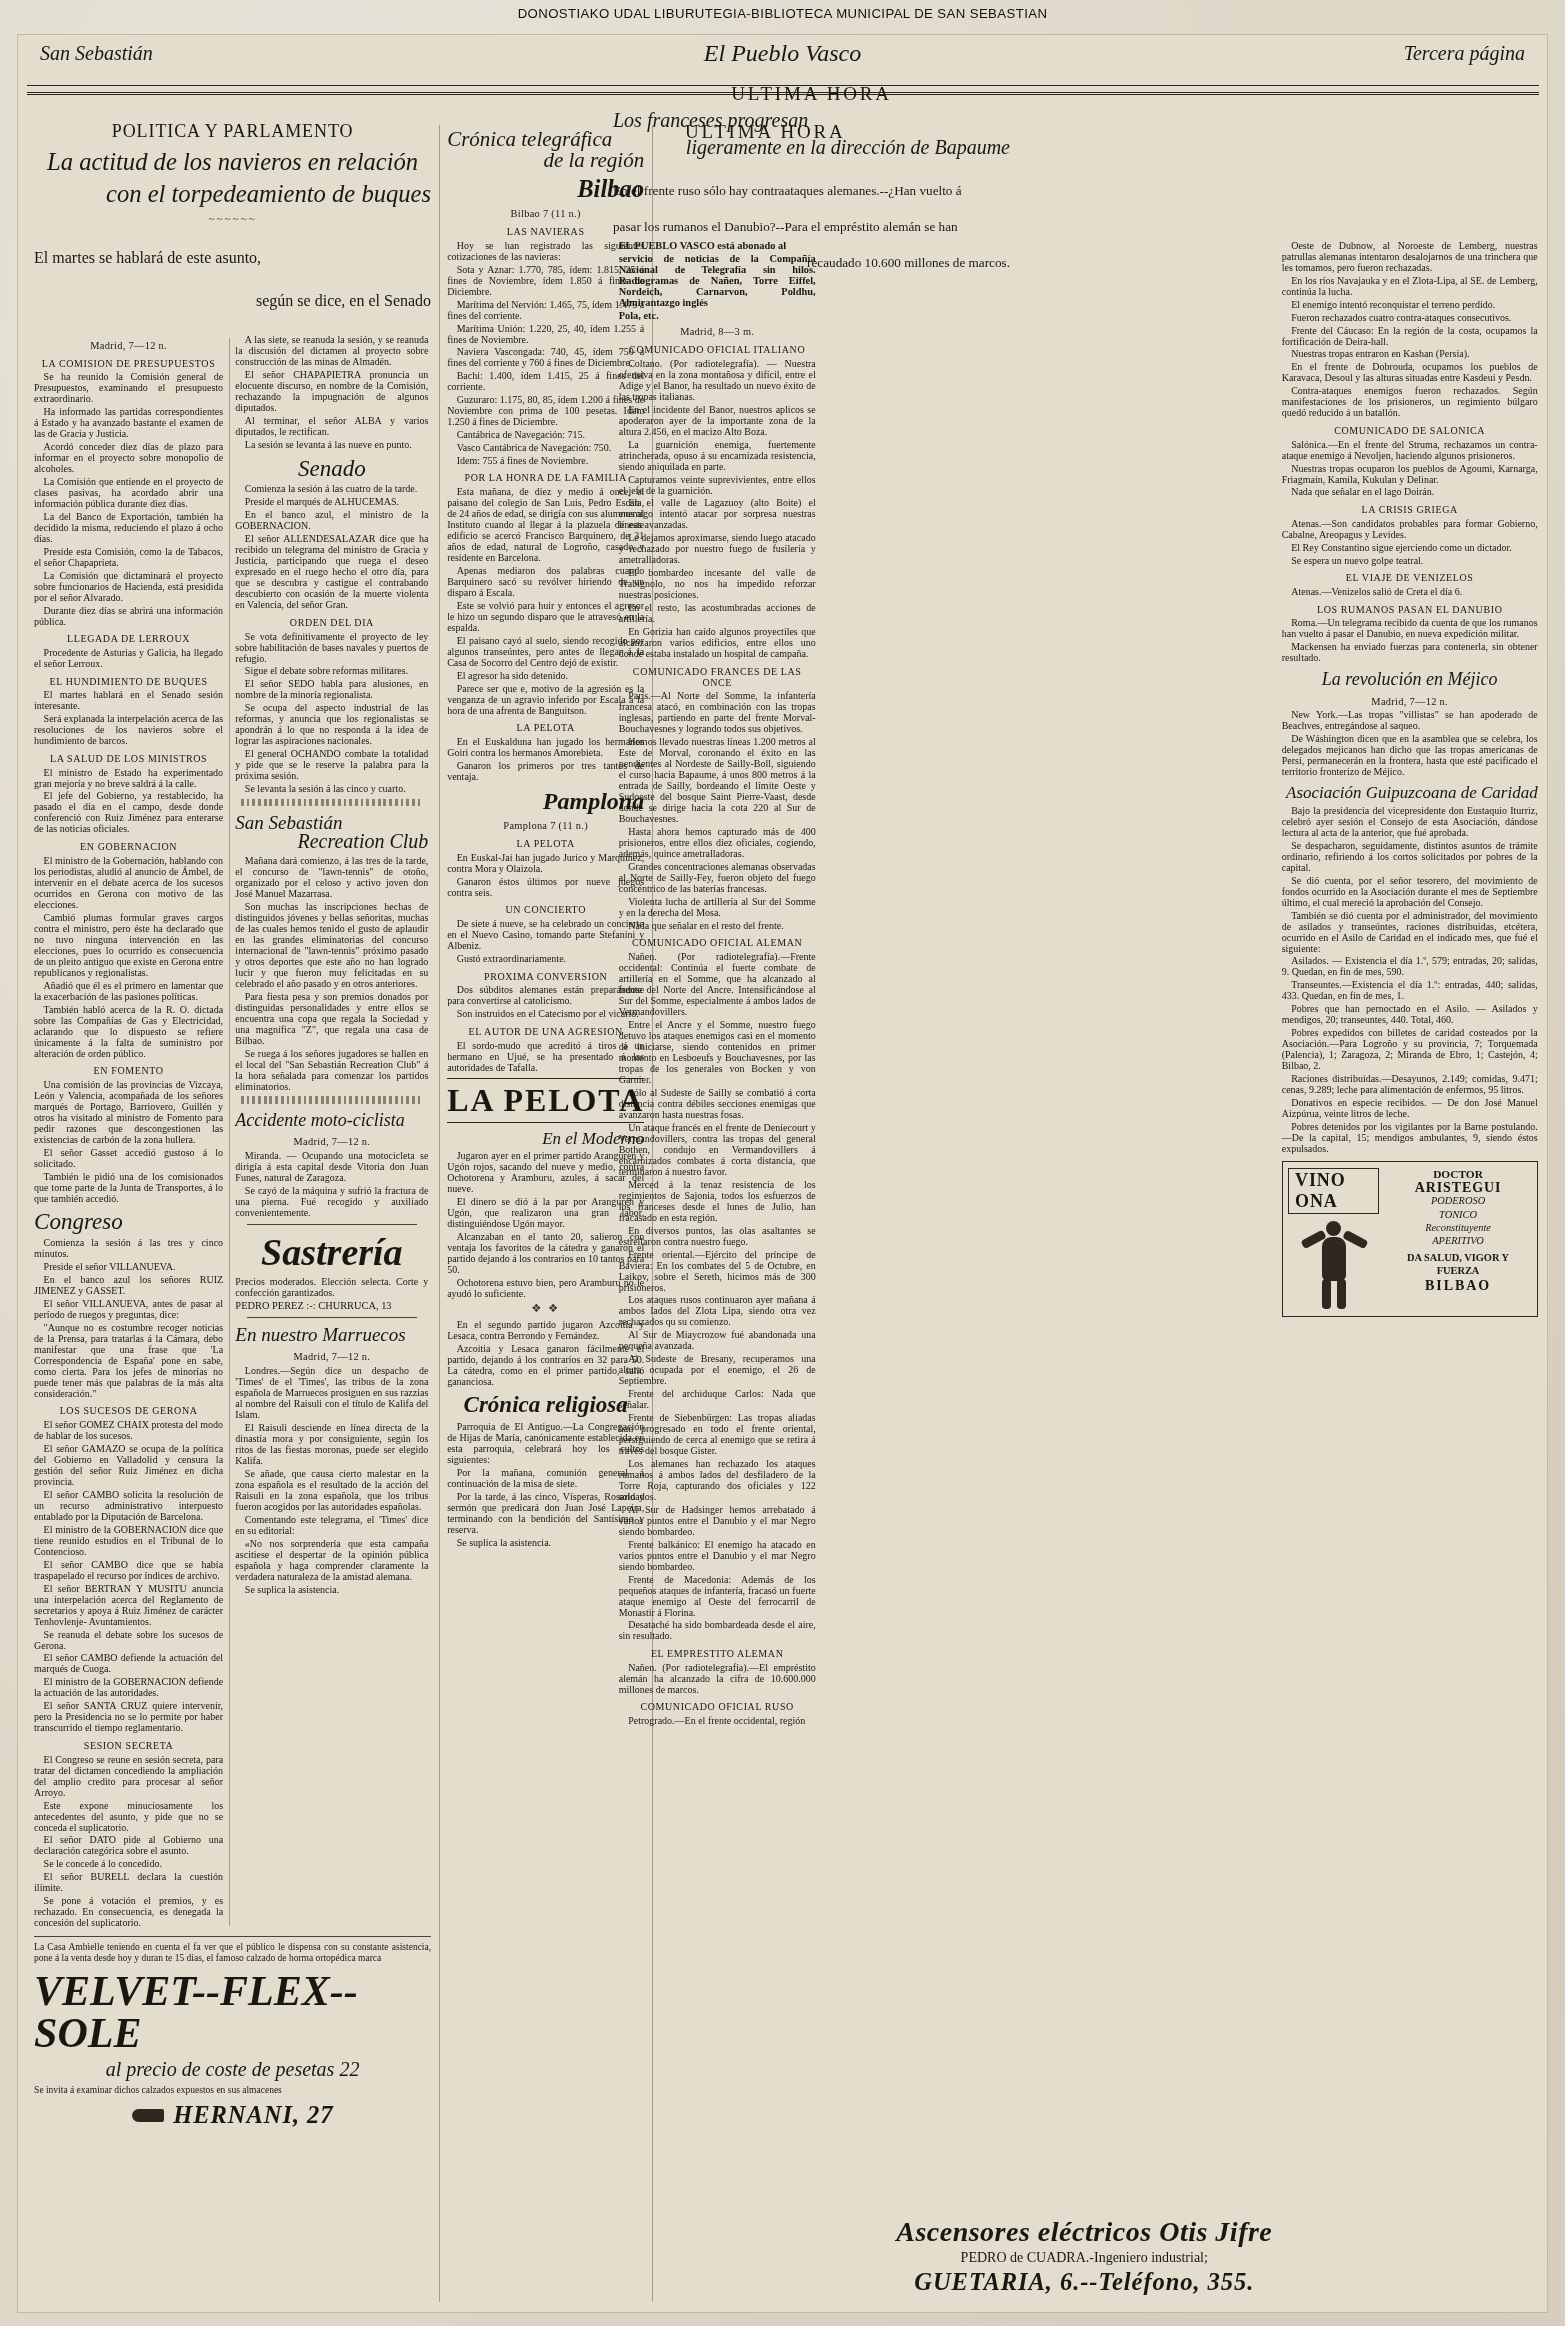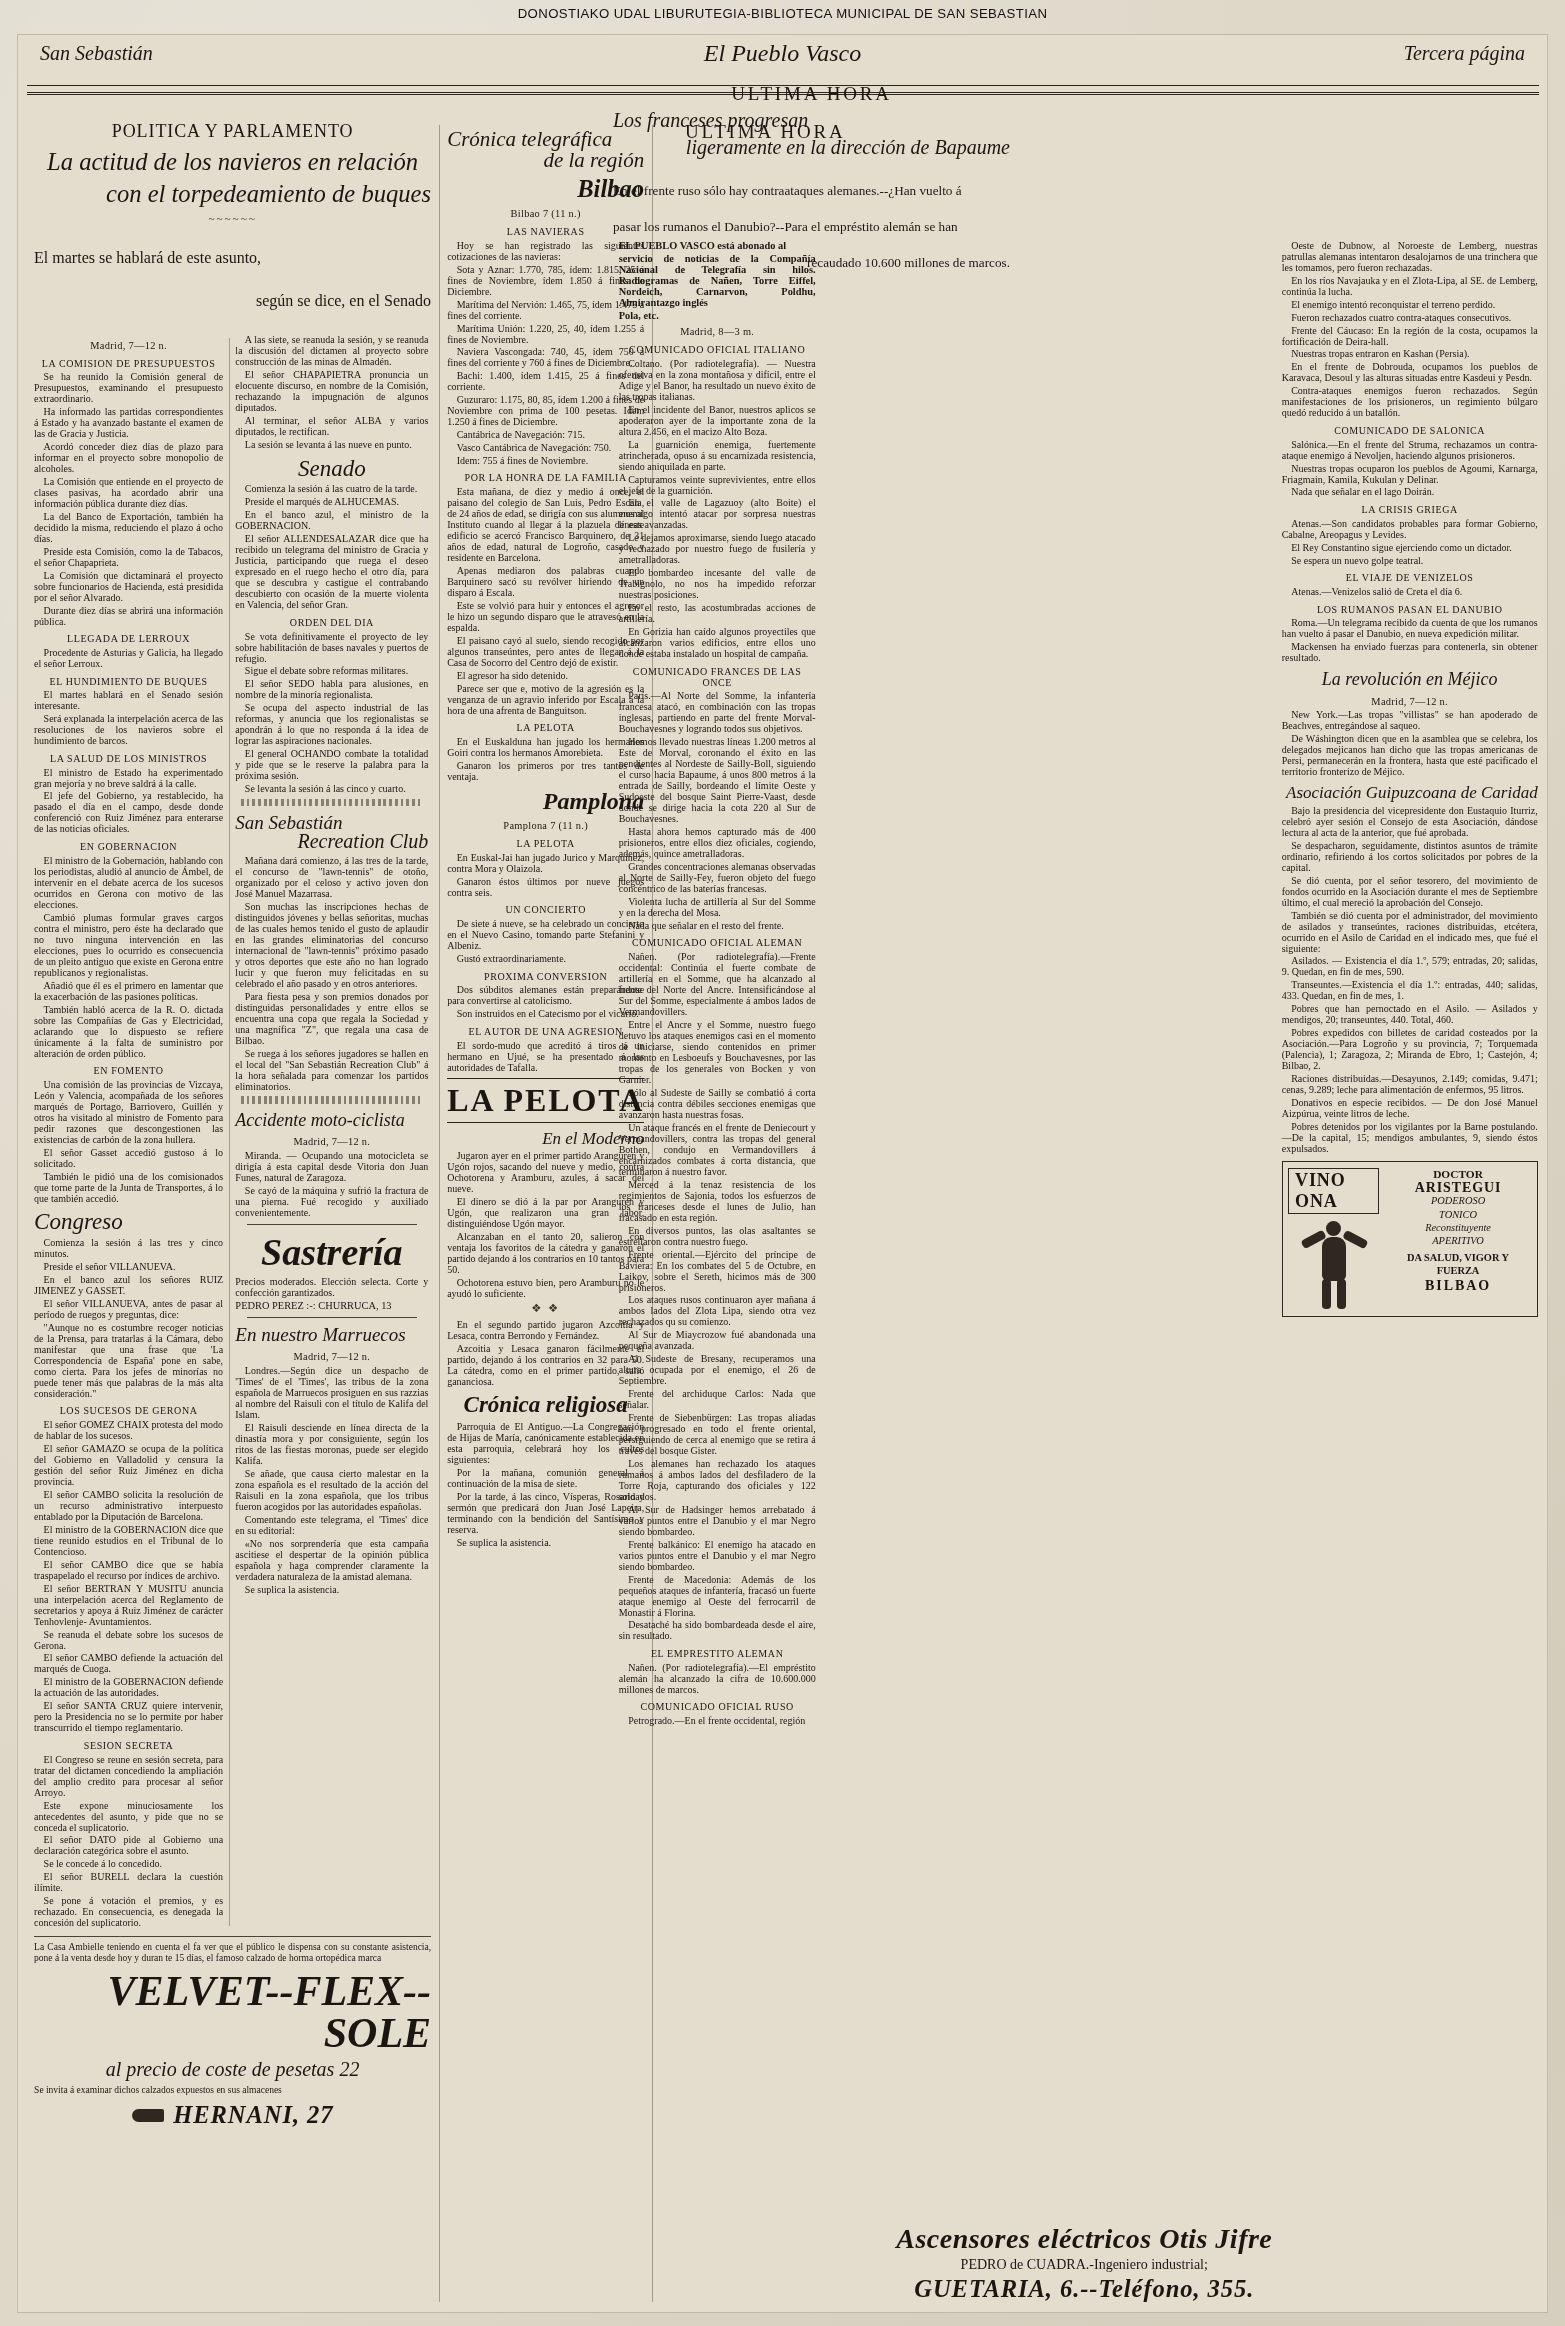--- a/index.html
+++ b/index.html
@@ -40,21 +40,21 @@
   .scripthead{font-style:italic;font-size:23px;text-align:center;margin:5.7px 0 1.9px;}
   .scripthead.r{text-align:right;}
   .scripthead.l{text-align:left;}
   .ornament{text-align:center;font-size:11.4px;letter-spacing:1.9px;margin:1.9px 0 3.8px;color:#3a332a;}
   .hr-thin{border-top:0.9px solid #4a4236;margin:5.7px 11.4px;}
   .hr-wave{height:7.6px;margin:4.7px 5.7px;background:repeating-linear-gradient(90deg,#4a4236 0 2.8px,transparent 2.8px 5.7px);opacity:.6;}
   .ad-small{font-size:10px;line-height:11px;margin:1.9px 0;}
   .huge{font-family:"Liberation Serif",serif;font-weight:bold;font-style:italic;}
   .agradecidos{font-size:53px;letter-spacing:0.9px;text-align:center;line-height:1;margin:5.7px 0 1.9px;
      text-shadow:0.9px 0.9px 0 rgba(0,0,0,.25);}
-  .velvet{font-size:42px;text-align:right;line-height:1;margin:5.7px 0 1.9px;}
+  .velvet{font-size:42px;text-align:left;line-height:1;margin:5.7px 0 1.9px;}
   .precio{font-style:italic;font-size:20px;text-align:center;margin:3.8px 0;}
   .hernani{font-size:24.6px;font-weight:bold;letter-spacing:0.9px;text-align:center;margin:3.8px 0;}
   .pelota-box{border-top:1.9px solid #2a241c;border-bottom:1.9px solid #2a241c;margin:5.7px 0;padding:2.8px 0;}
   .pelota-title{font-family:"Liberation Serif",serif;font-weight:bold;font-size:32px;text-align:center;letter-spacing:1.9px;}
   .cronicarel{font-style:italic;font-weight:bold;font-size:23px;text-align:center;margin:5.7px 0 2.8px;}
   .sastreria{font-style:italic;font-size:38px;text-align:center;margin:5.7px 0 1.9px;}
   .ultima{font-variant:small-caps;letter-spacing:2.8px;font-size:19px;text-align:center;margin:0 0 3.8px;}
   .adbox2{border:1.9px solid #2e2820;padding:7.6px 5.7px;margin:9.5px 0;text-align:center;}
   .ermengem{font-style:italic;font-weight:bold;font-size:25.6px;line-height:1;margin:3.8px 0;}
   .visite{font-style:italic;font-size:14px;margin:1.9px 0;}
@@ -69,21 +69,21 @@
   .strongman .arm-l{position:absolute;left:0px;top:15px;width:24.6px;height:8.5px;background:#2e2820;transform:rotate(-28deg);border-radius:3.8px;}
   .strongman .arm-r{position:absolute;left:42px;top:15px;width:24.6px;height:8.5px;background:#2e2820;transform:rotate(28deg);border-radius:3.8px;}
   .strongman .leg-l{position:absolute;left:21px;top:59px;width:9.5px;height:30px;background:#2e2820;border-radius:3.8px;}
   .strongman .leg-r{position:absolute;left:36px;top:59px;width:9.5px;height:30px;background:#2e2820;border-radius:3.8px;}
   .vino-right{flex:1;text-align:center;font-size:10.4px;line-height:13.2px;}
   .vino-right .doc{font-size:11.4px;font-weight:bold;}
   .vino-right .nm{font-size:14px;font-weight:bold;letter-spacing:0.9px;}
   .vino-right .kw{font-style:italic;font-size:10.4px;}
   .vino-right .salud{font-weight:bold;font-size:10.4px;margin-top:3.8px;}
   .vino-right .bilbao{font-weight:bold;font-size:14px;letter-spacing:1.9px;margin-top:1.9px;}
-  .footer-ad{position:absolute;left:613px;right:9.5px;bottom:10px;text-align:center;}
+  .footer-ad{position:absolute;left:613px;right:9.5px;bottom:17px;text-align:center;}
   .asc{font-weight:bold;font-style:italic;font-size:28px;letter-spacing:0.5px;}
   .asc-sub{font-size:14px;margin-top:1.9px;}
   .guetaria{font-weight:bold;font-size:24.6px;letter-spacing:0.9px;margin-top:1.9px;}
   .center{text-align:center;}
   .bold{font-weight:bold;}
 </style>
 </head>
 <body>
 
 <div class="page">

